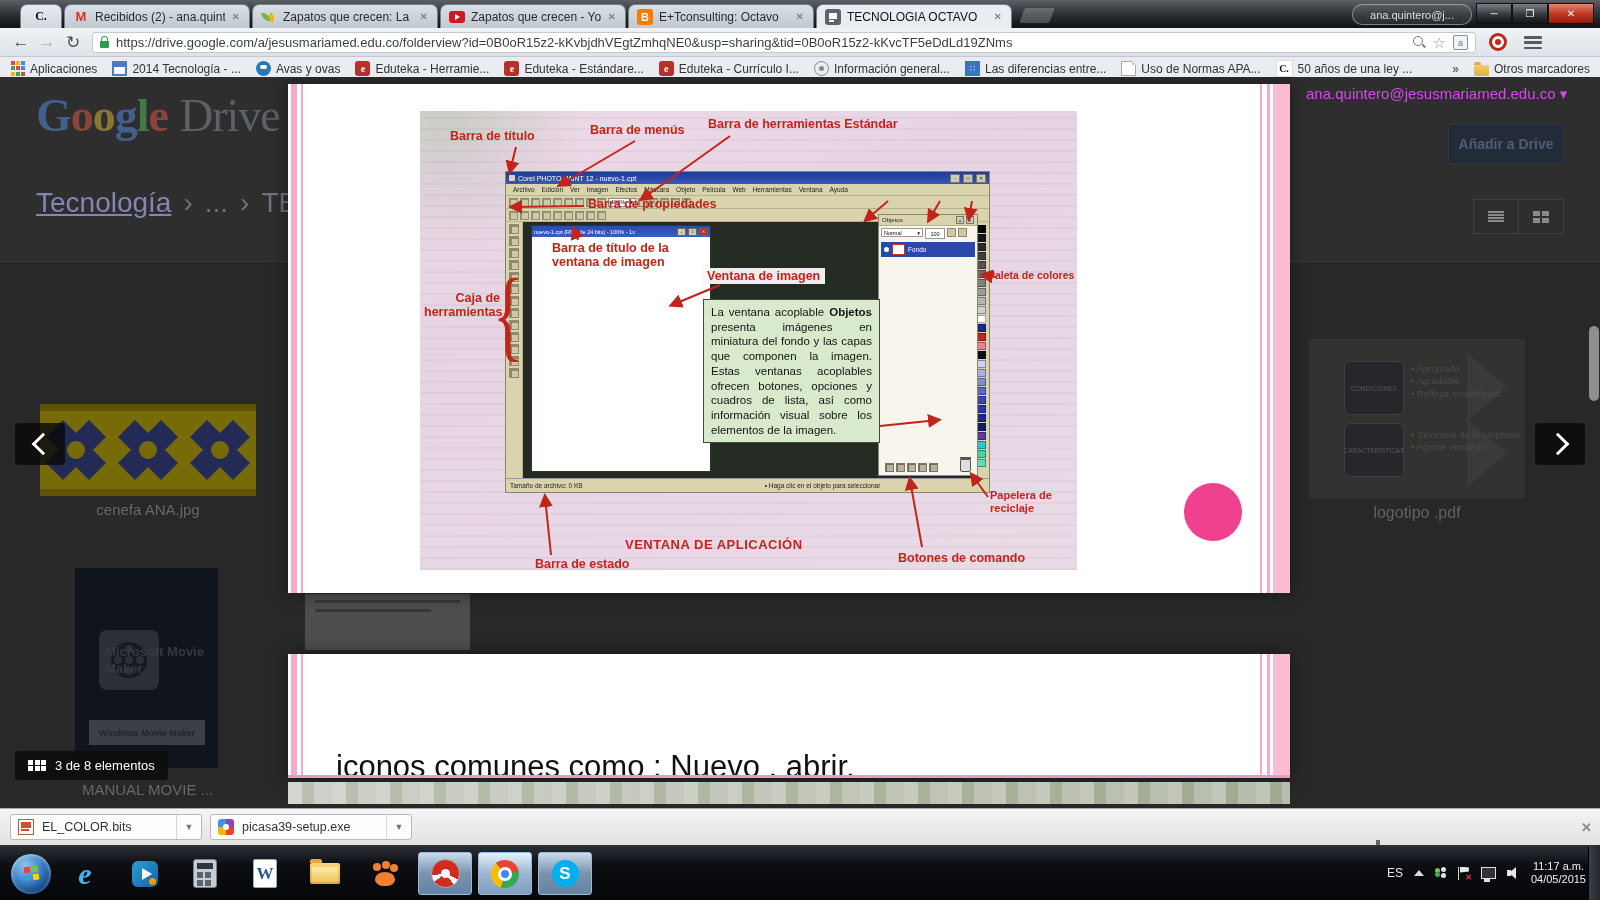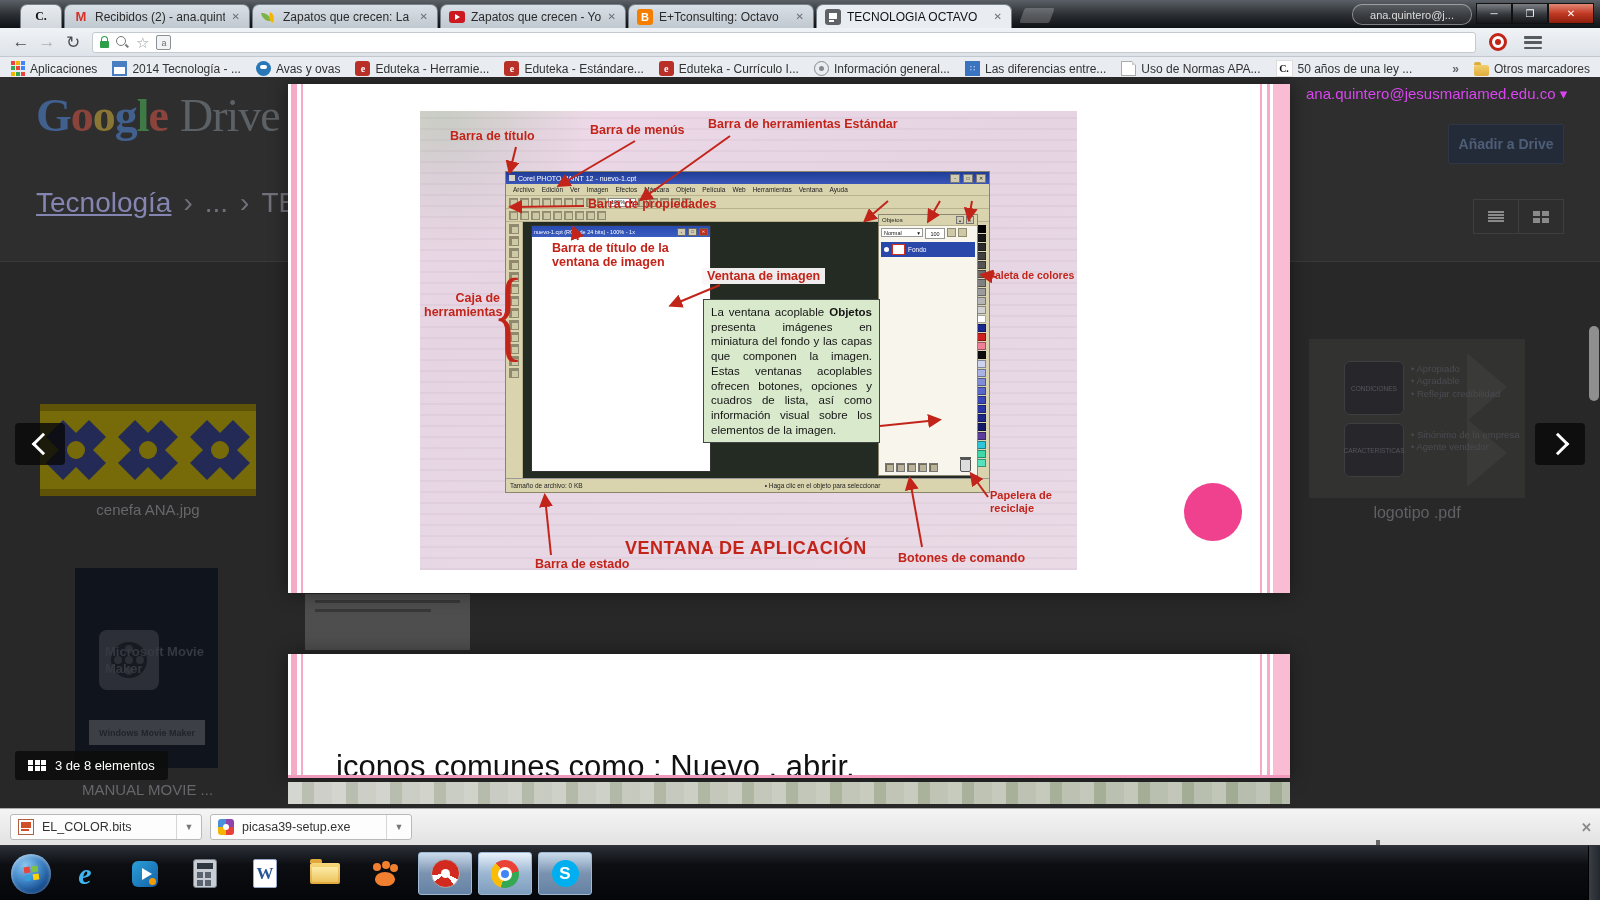--- a/index.html
+++ b/index.html
@@ -147,21 +147,21 @@
   .lab-titulo{left:30px;top:18px;}
   .lab-menus{left:170px;top:12px;}
   .lab-herr{left:288px;top:6px;}
   .lab-prop{left:168px;top:86px;}
   .lab-titvent{left:132px;top:130px;width:152px;}
   .lab-ventimg{left:282px;top:157px;background:rgba(250,247,248,.95);padding:1px 5px;}
   .lab-caja{left:4px;top:180px;width:76px;text-align:right;}
   .lab-paleta{left:568px;top:158px;font-size:10.5px;white-space:nowrap;}
   .lab-papelera{left:570px;top:378px;width:82px;font-size:11px;}
   .lab-botones{left:478px;top:440px;}
-  .lab-ventapp{left:205px;top:427px;font-size:18px;letter-spacing:.5px;text-align:right;}
+  .lab-ventapp{left:205px;top:427px;font-size:13px;letter-spacing:.5px;text-align:right;}
   .lab-estado{left:115px;top:446px;}
   .brace{position:absolute;left:66px;top:150px;font-size:92px;color:#c3241a;font-family:"Liberation Serif",serif;transform:scaleX(.7) scaleY(1.1);z-index:6;font-weight:normal;}
   .notebox{position:absolute;z-index:6;border:1px solid #666;background:#cfe2c4;color:#c3241a;font-weight:bold;font-size:11.5px;line-height:1.2;padding:5px 7px;box-sizing:border-box;}
   .note1{left:428px;top:33px;width:200px;}
   .note2{left:283px;top:188px;width:177px;background:#d9e9cc;color:#141414;border-color:#444;text-align:justify;font-weight:normal;font-size:11.5px;line-height:1.28;}
   .note2 b{font-weight:bold;}
   .arrows{position:absolute;inset:0;z-index:7;pointer-events:none;}
   
   .appwin{position:absolute;left:85px;top:60px;width:485px;height:322px;background:#d9d4ae;border:1px solid #8a8468;box-sizing:border-box;z-index:3;}
   .atitle{position:absolute;left:0;top:0;width:100%;height:12px;background:linear-gradient(#1e3c96,#3a56b8);color:#fff;font-size:7px;display:flex;align-items:center;gap:3px;padding:0 3px;box-sizing:border-box;}
@@ -314,20 +314,21 @@
       <div class="wbtn close">✕</div>
     </div>
   </header>
 
   <div class="toolbar">
     <div class="navbtn" style="left:8px">←</div>
     <div class="navbtn fwd" style="left:34px">→</div>
     <div class="navbtn" style="left:60px">↻</div>
     <div class="omnibox">
       <span class="lock"></span>
+      <span class="url">https://drive.google.com/a/jesusmariamed.edu.co/folderview?id=0B0oR15z2-kKvbjdhVEgtZmhqNE0&amp;usp=sharing&amp;tid=0B0oR15z2-kKvcTF5eDdLd19ZNms</span>
       <span class="magzoom"></span>
       <span class="star">☆</span>
       <span class="translate">a</span>
     </div>
     <div class="extred"></div>
     <div class="hammenu">
         <b></b>
         <b></b>
         <b></b>
       </div>
@@ -747,16 +748,30 @@
     <div class="tbtn open" style="left:418px">
         <span class="ico-swirl"></span>
       </div>
     <div class="tbtn open active" style="left:478px">
         <span class="ico-chrome"></span>
       </div>
     <div class="tbtn open" style="left:538px">
         <span class="ico-skype">S</span>
       </div>
 
+    <div class="tray">
+      <span class="lang">ES</span>
+      <span class="caretup"></span>
+      <span class="ic-sync"></span>
+      <span class="ic-flag">
+          <i></i>
+        </span>
+      <span class="ic-plug"></span>
+      <span class="ic-spk"></span>
+      <span class="clock">
+        <span>11:17 a.m.</span><br>
+        <span>04/05/2015</span>
+      </span>
+    </div>
     <div class="sdesk"></div>
   </div>
 
 </div>
 
 </body></html>

